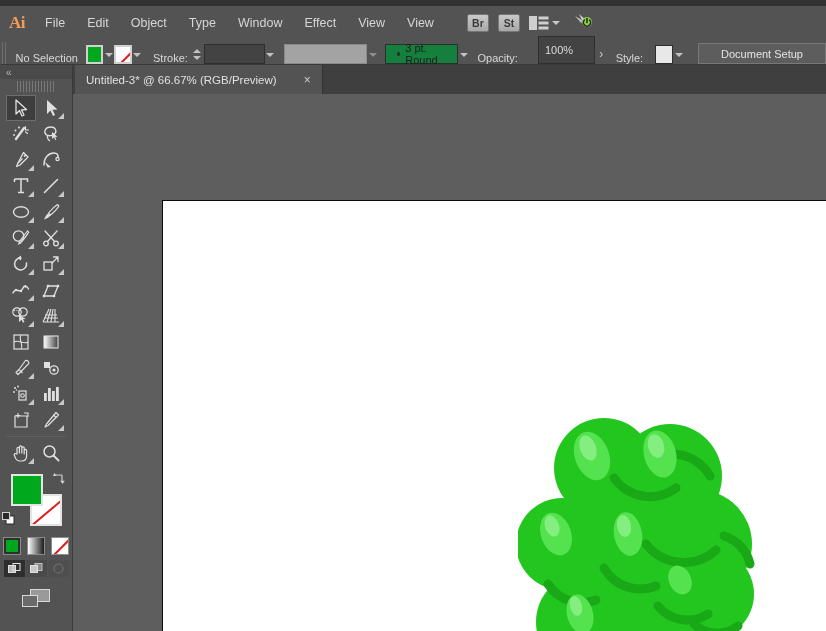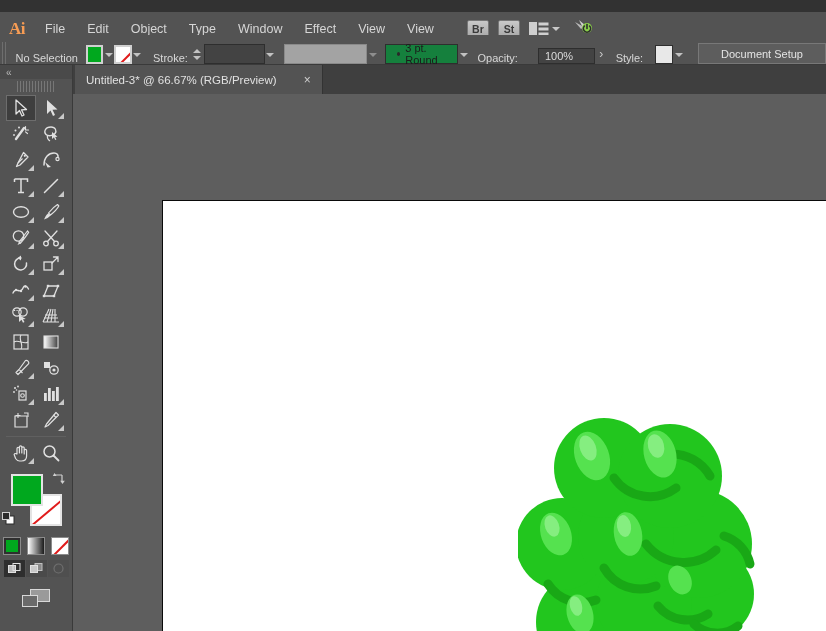--- a/index.html
+++ b/index.html
@@ -7,21 +7,21 @@
     width: 826px; height: 631px;
     overflow: hidden;
     background: #323232;
     font-family: "Liberation Sans", sans-serif;
     -webkit-font-smoothing: antialiased;
   }
   #app { position: relative; width: 826px; height: 631px; }
 
   
   .menubar {
-    position: absolute; left: 0; top: 12px; width: 826px; height: 35px;
+    position: absolute; left: 0; top: 6px; width: 826px; height: 35px;
     background: #535353;
     display: flex; align-items: center;
     border-bottom: 1px solid #3d3d3d;
   }
   .ai-logo {
     width: 34px; height: 35px;
     display: flex; align-items: center; justify-content: center;
     color: #f79c54; font-size: 17px; font-weight: bold;
     font-family: "Liberation Serif", serif;
     letter-spacing: -0.5px;
@@ -102,21 +102,21 @@
     border: 1px solid #8a8a8a; margin-left: 8px;
   }
   .caret-dim::after { border-top-color: #8e8e8e; }
   .brush-field {
     width: 90px; height: 20px; background: #15803d; border: 1px solid #2e2e2e;
     display: flex; align-items: center; color: #1b1b1b; font-size: 11px;
     margin-left: 6px; padding-left: 11px; gap: 5px;
   }
   .brush-dot { width: 4px; height: 4px; border-radius: 50%; background: #2a2a2a; }
   .opacity-field {
-    width: 70px; height: 16px; background: #434343; border: 1px solid #2e2e2e;
+    width: 70px; height: 28px; background: #434343; border: 1px solid #2e2e2e;
     display: flex; align-items: center; color: #dcdcdc; font-size: 11px;
     padding-left: 6px; margin-left: 12px;
   }
   .chev-right {
     width: 16px; height: 20px; display: flex; align-items: center; justify-content: center;
     color: #c8c8c8; font-size: 12px; cursor: pointer;
   }
   .style-swatch {
     width: 22px; height: 19px; background: #e8e8e8; border: 1px solid #2e2e2e;
     margin-left: 4px; cursor: pointer;

